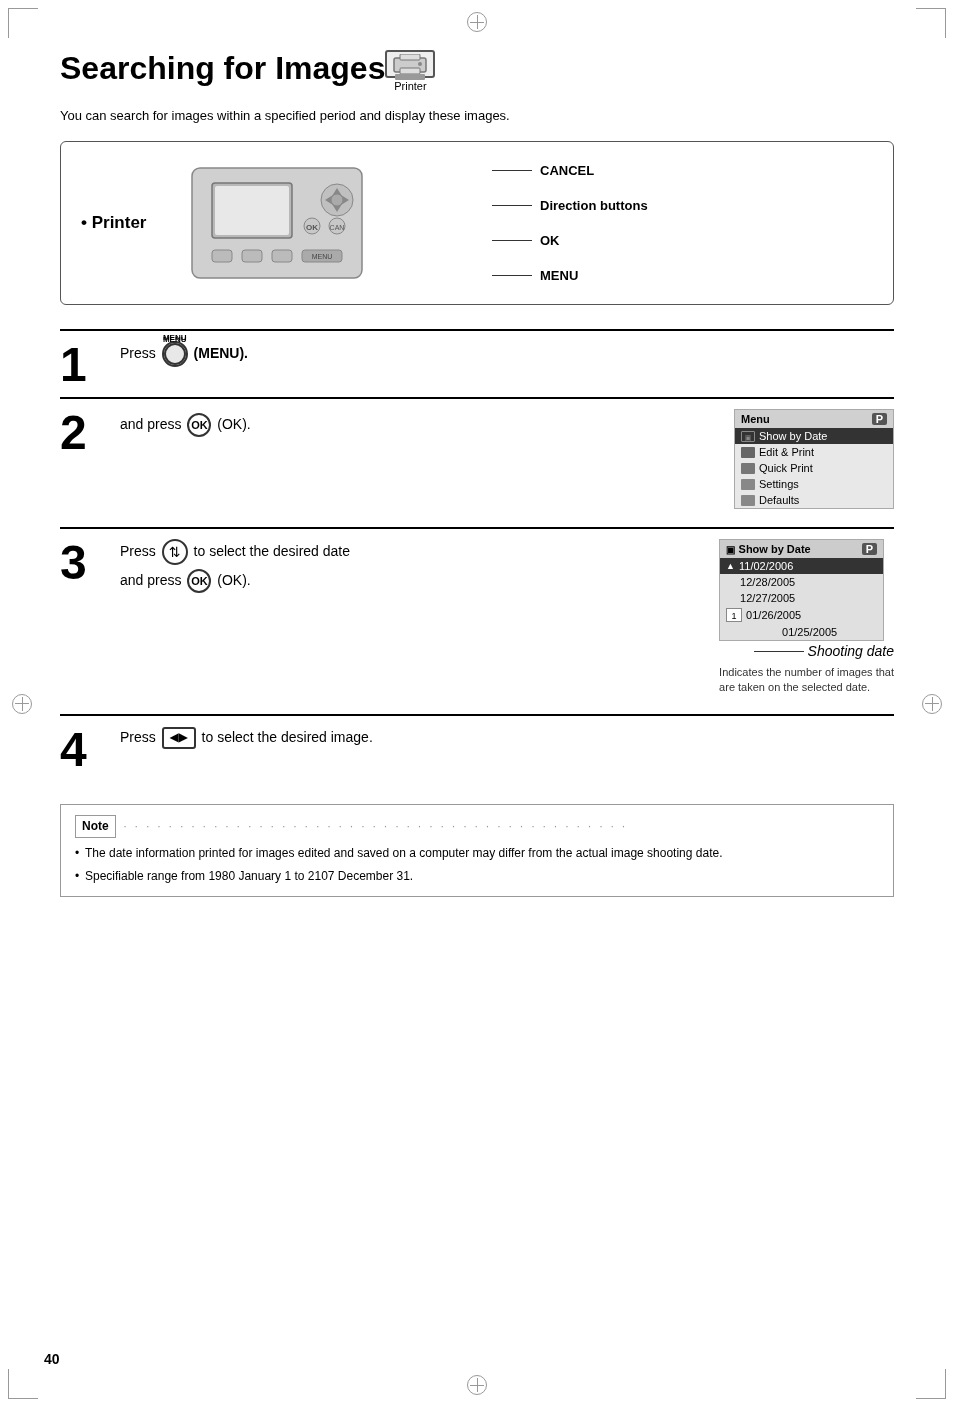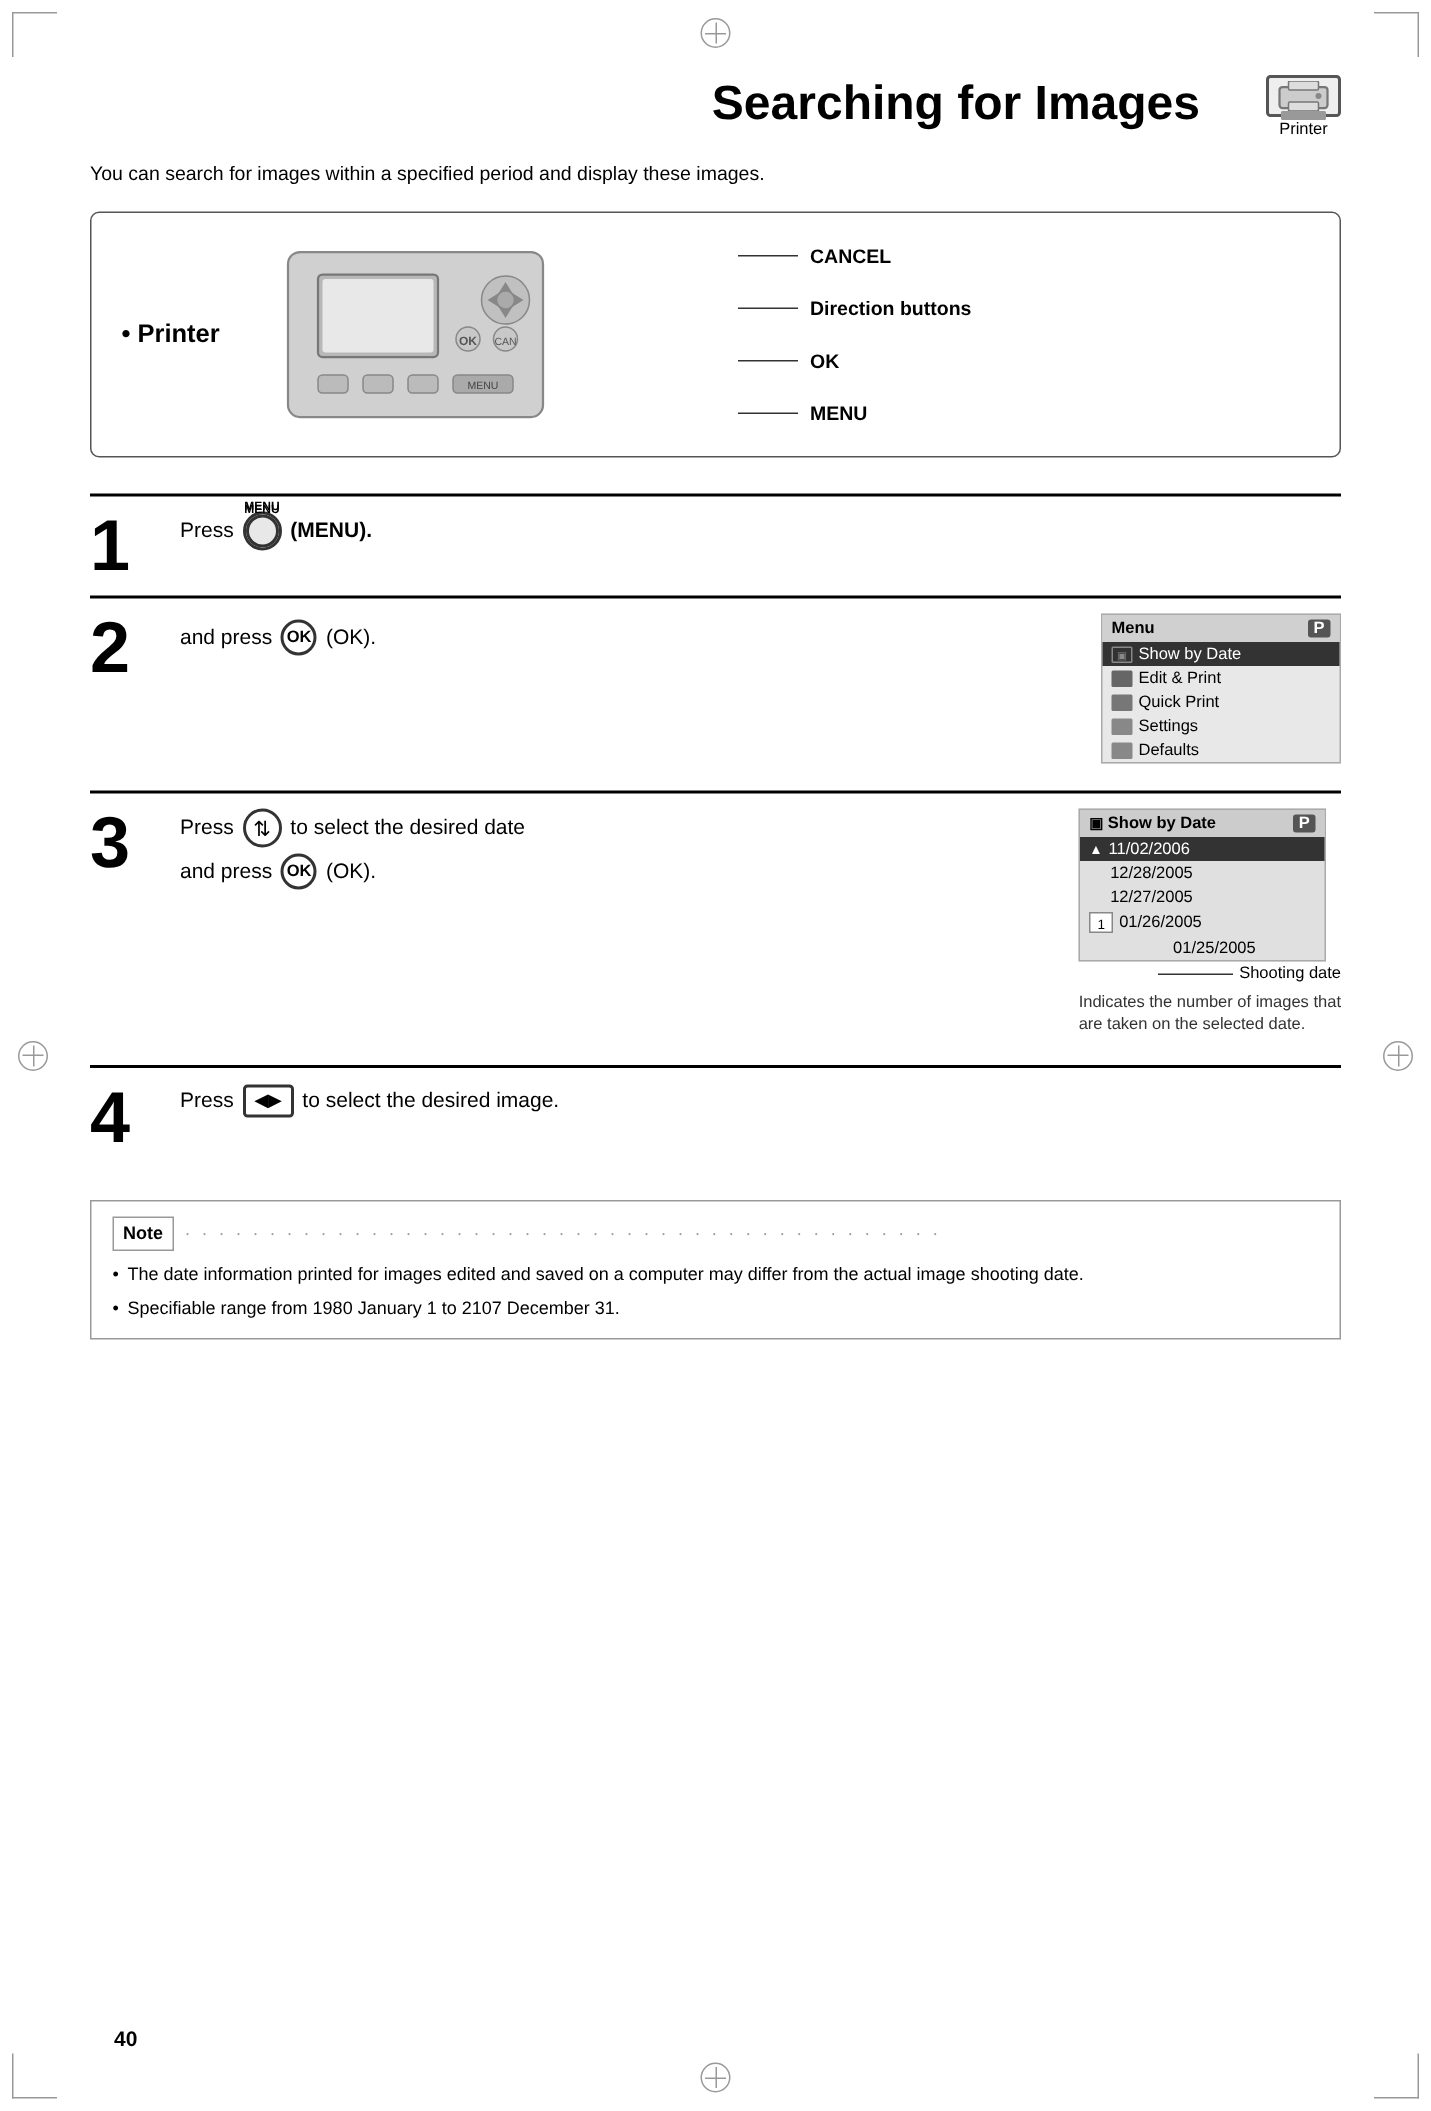--- a/index.html
+++ b/index.html
@@ -45,25 +45,24 @@
     .crosshair::before { width: 1px; height: 14px; }
     .crosshair::after { width: 14px; height: 1px; }
     .ch-top { top: 12px; left: 50%; transform: translateX(-50%); }
     .ch-left { top: 50%; left: 12px; transform: translateY(-50%); }
     .ch-right { top: 50%; right: 12px; transform: translateY(-50%); }
     .ch-bottom { bottom: 12px; left: 50%; transform: translateX(-50%); }
 
     
     .page-title-area {
       display: flex;
-      justify-content: flex-end;
+      justify-content: flex-start;
       align-items: flex-start;
       margin-bottom: 16px;
       margin-top: 10px;
-      gap: 44px;
     }
     .page-title {
       font-size: 32px;
       font-weight: bold;
       color: #000;
     }
     .printer-icon-box {
       display: flex;
       flex-direction: column;
       align-items: center;
@@ -324,21 +323,21 @@
     .note-item::before {
       content: '•';
       position: absolute;
       left: 0;
     }
 
     
     .page-number {
       position: absolute;
       bottom: 40px;
-      left: 76px;
+      left: 44px;
       font-size: 14px;
       font-weight: bold;
     }
 
     
     .ok-circle {
       display: inline-flex;
       align-items: center;
       justify-content: center;
       width: 24px;
@@ -566,21 +565,21 @@
           </div>
           <div class="date-item">
             <span style="width:14px;"></span>
             <span style="flex:1;text-align:center;">01/25/2005</span>
           </div>
         </div>
 
         <div style="position:relative; align-self:stretch; margin-top:2px;">
           <div style="display:flex; justify-content:flex-end; align-items:center; margin-bottom:2px;">
             <div style="width:50px;height:1px;background:#333;"></div>
-            <span style="font-size:11px; margin-left:4px;">Shooting date</span>
+            <span style="font-size:14px; margin-left:4px;font-style:italic;">Shooting date</span>
           </div>
         </div>
         <div style="font-size:11px; color:#333; line-height:1.4; max-width:200px; margin-top:4px;">
           Indicates the number of images that<br>are taken on the selected date.
         </div>
       </div>
     </div>
   </div>
 </div>
 

